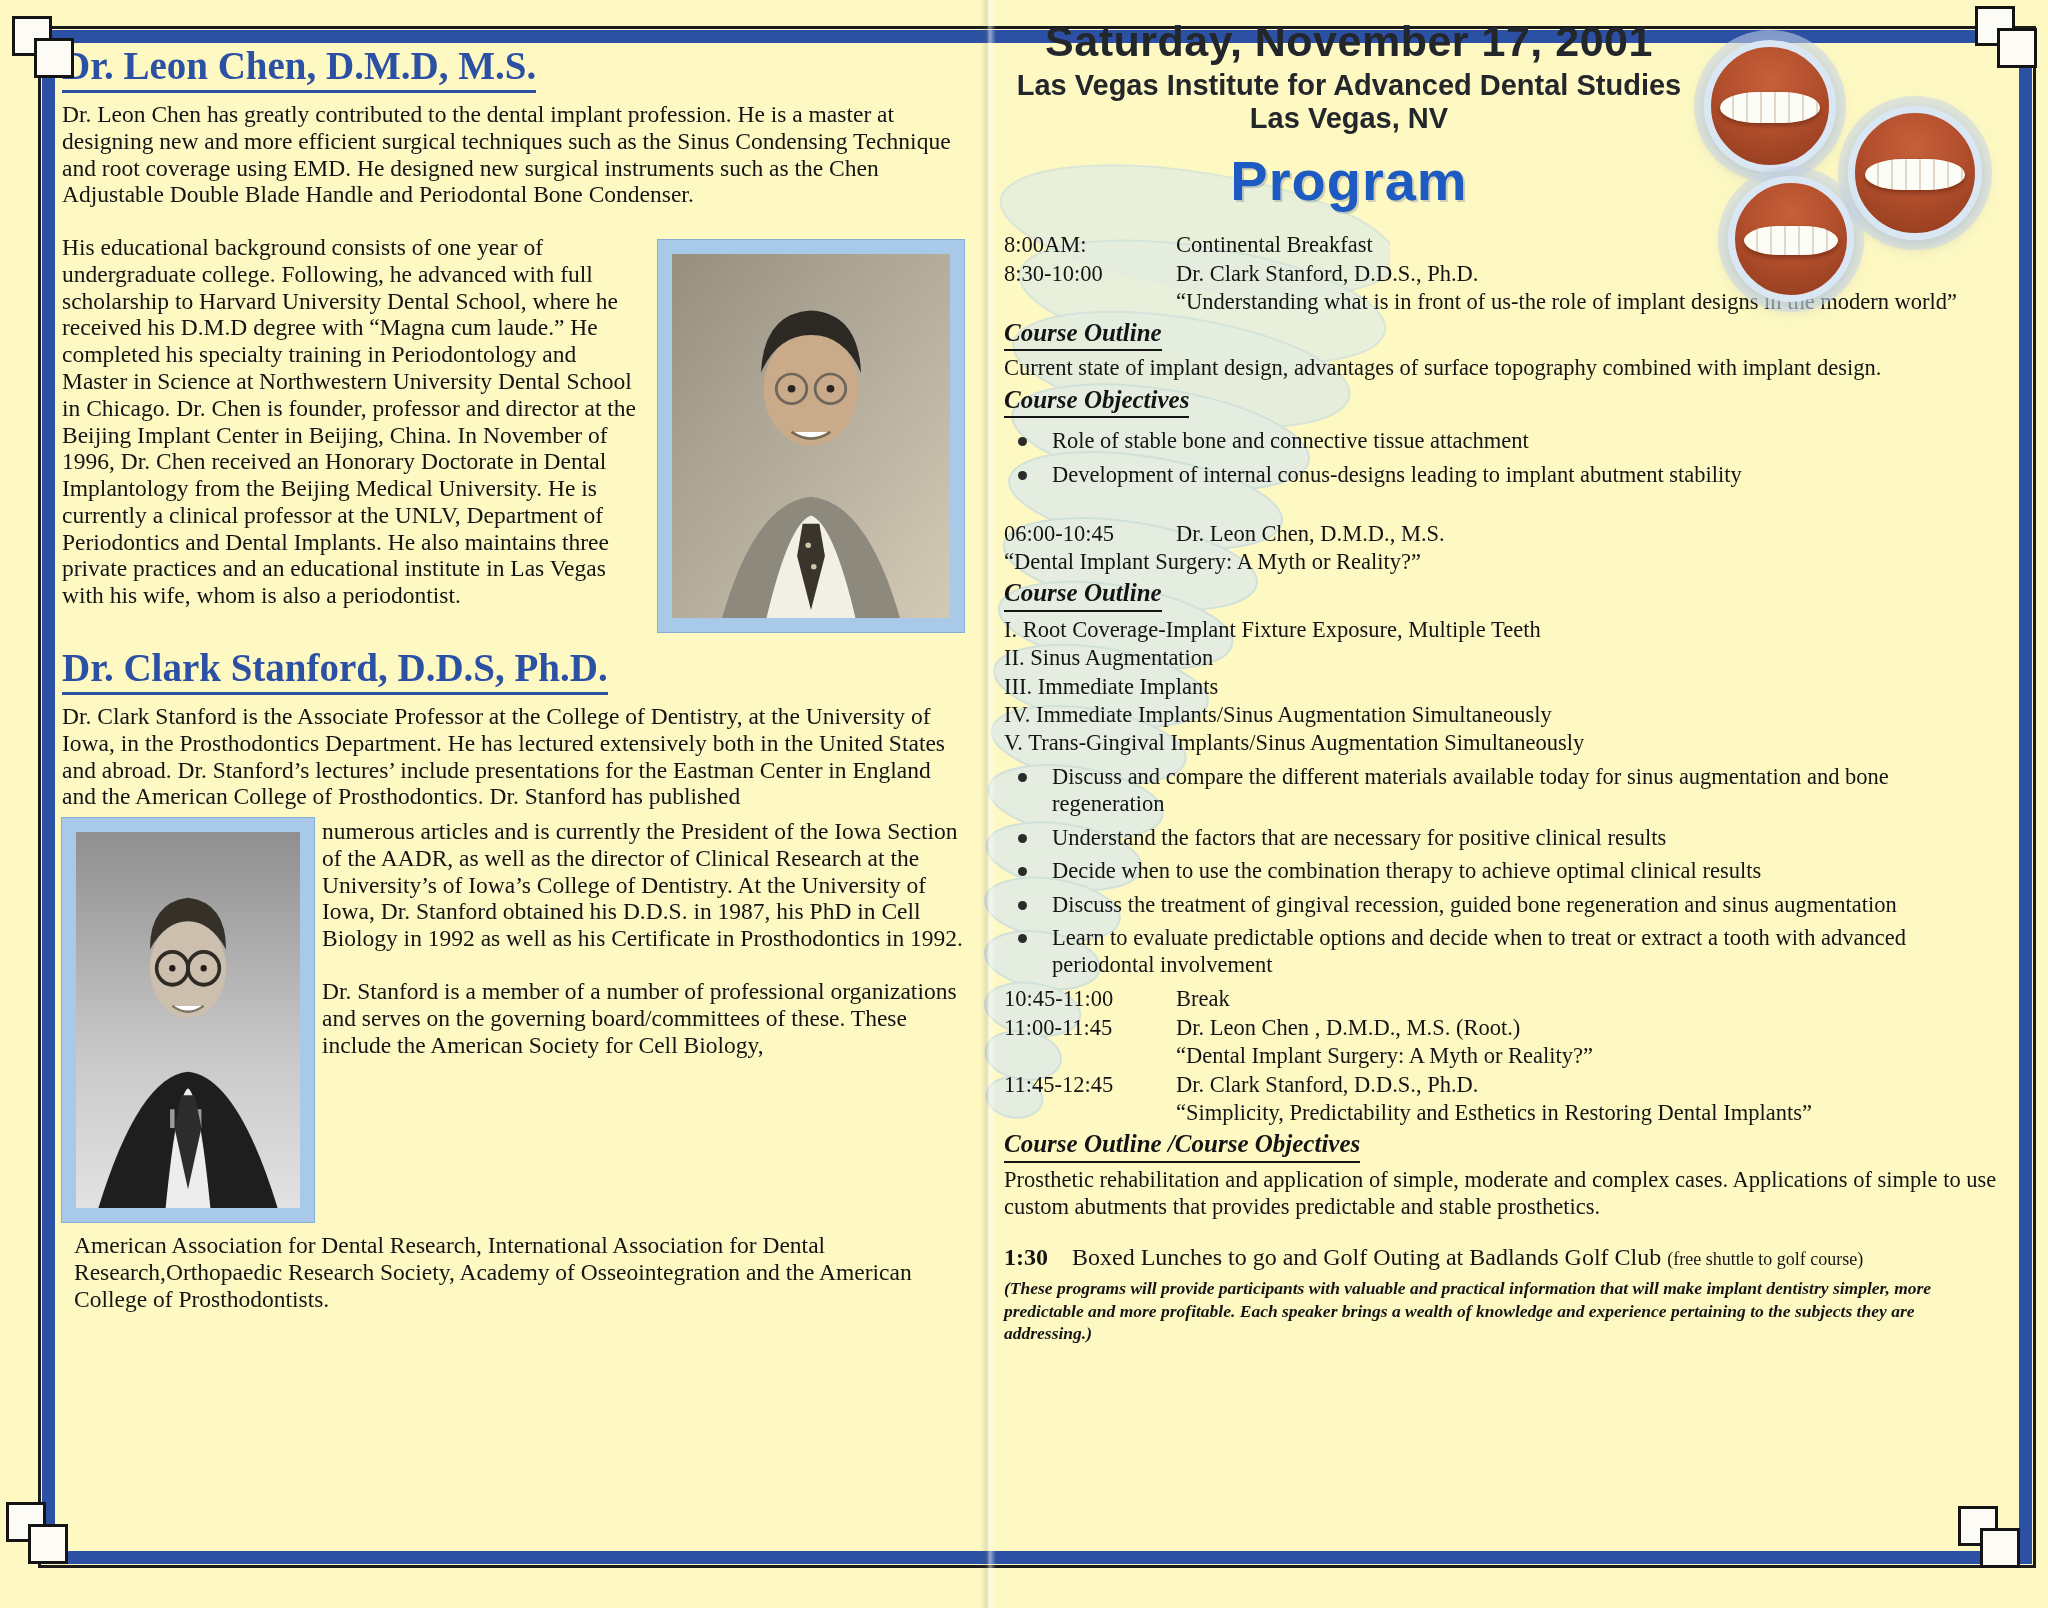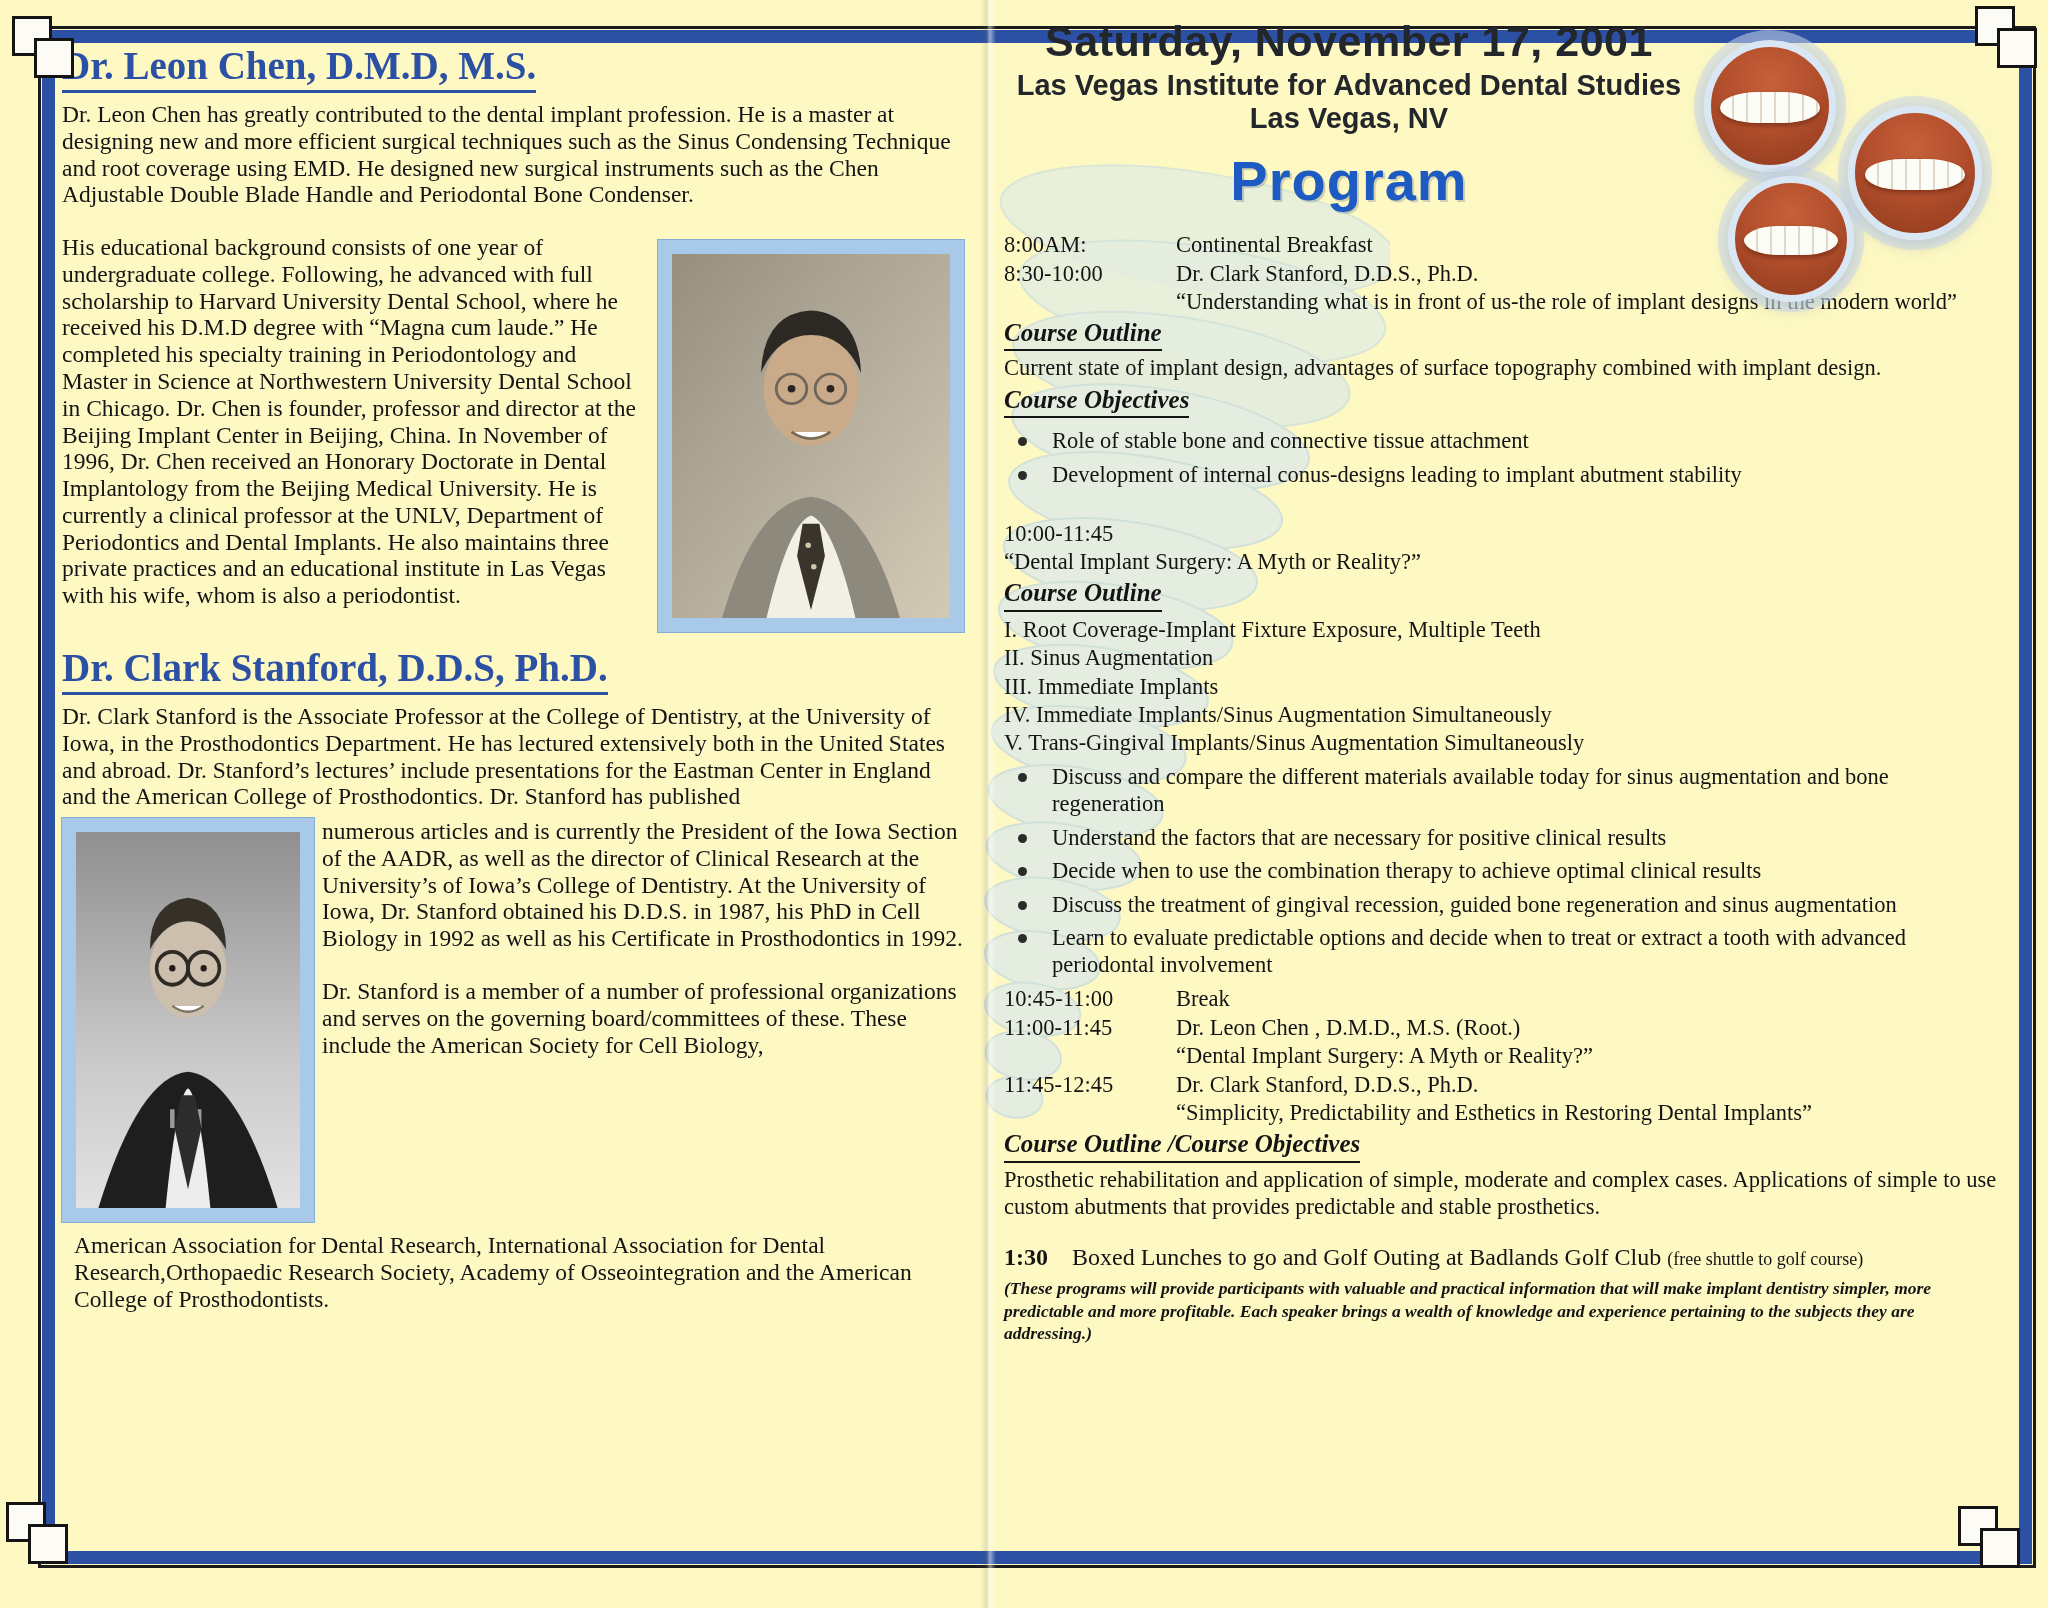--- a/index.html
+++ b/index.html
@@ -232,21 +232,22 @@
 
       <div><span class="sec-h">Course Objectives</span></div>
       <ul class="dots">
         <li>Role of stable bone and connective tissue attachment</li>
         <li>Development of internal conus-designs leading to implant abutment stability</li>
       </ul>
 
       <div class="gap24"></div>
 
       <div class="sched">
-        <span class="t">10:00-11:45</span>
+        <span class="t">06:00-10:45</span>
+        <span class="d">Dr. Leon Chen, D.M.D., M.S.</span>
       </div>
       <div>“Dental Implant Surgery: A Myth or Reality?”</div>
 
       <div><span class="sec-h">Course Outline</span></div>
       <div class="plain-list">
         <div>I. Root Coverage-Implant Fixture Exposure, Multiple Teeth</div>
         <div>II. Sinus Augmentation</div>
         <div>III. Immediate Implants</div>
         <div>IV. Immediate Implants/Sinus Augmentation Simultaneously</div>
         <div>V. Trans-Gingival Implants/Sinus Augmentation Simultaneously</div>

